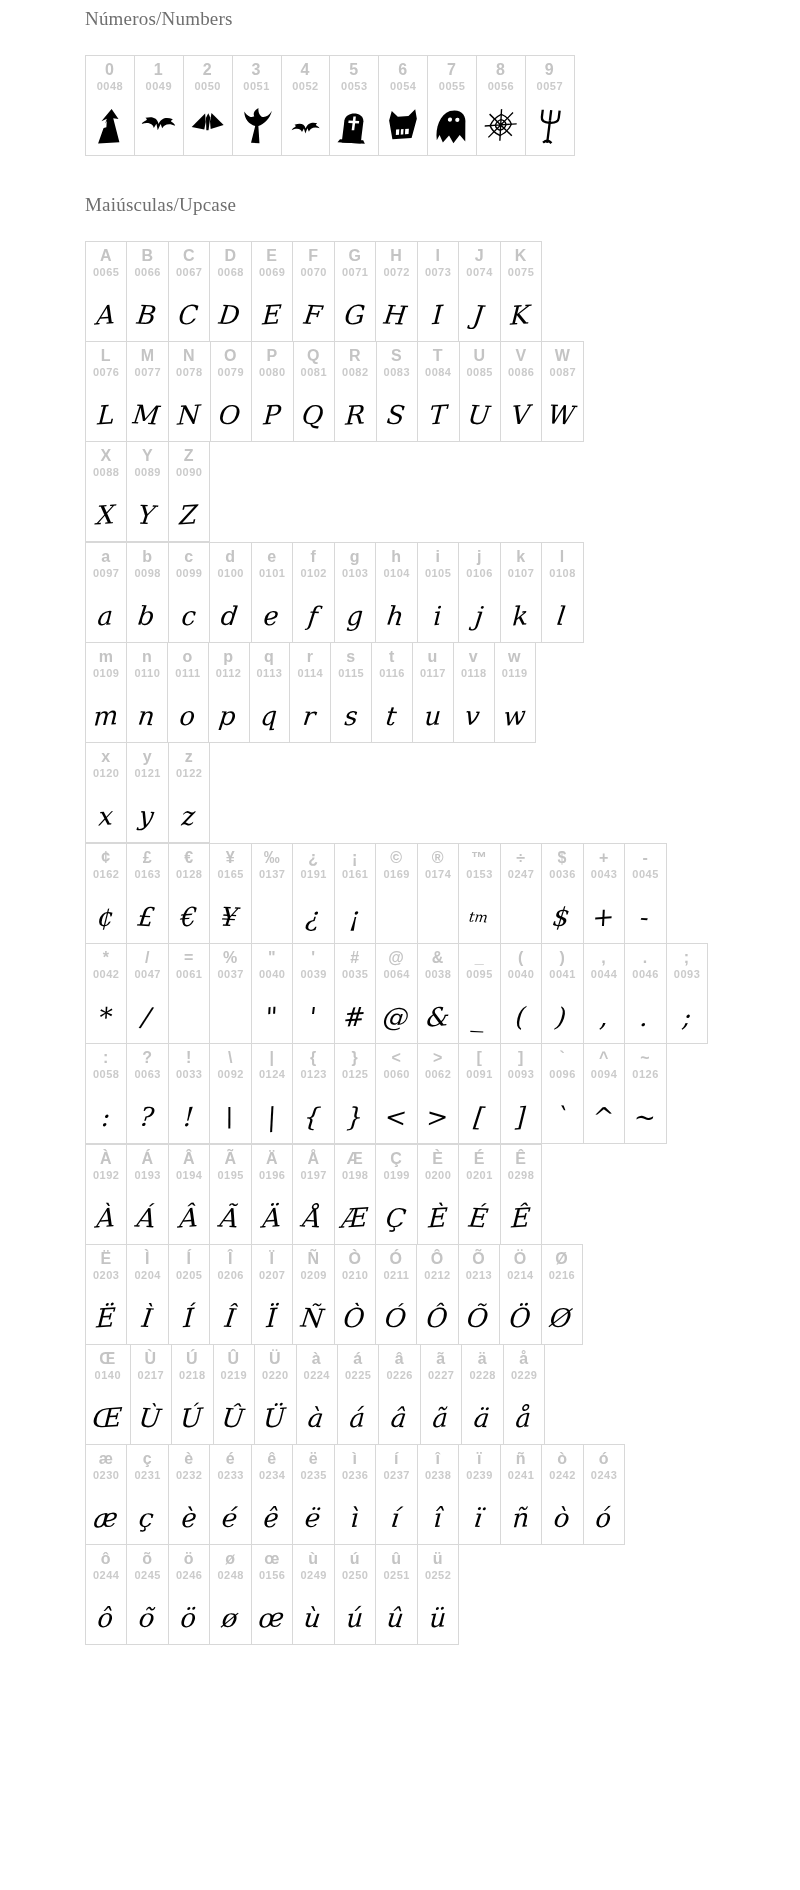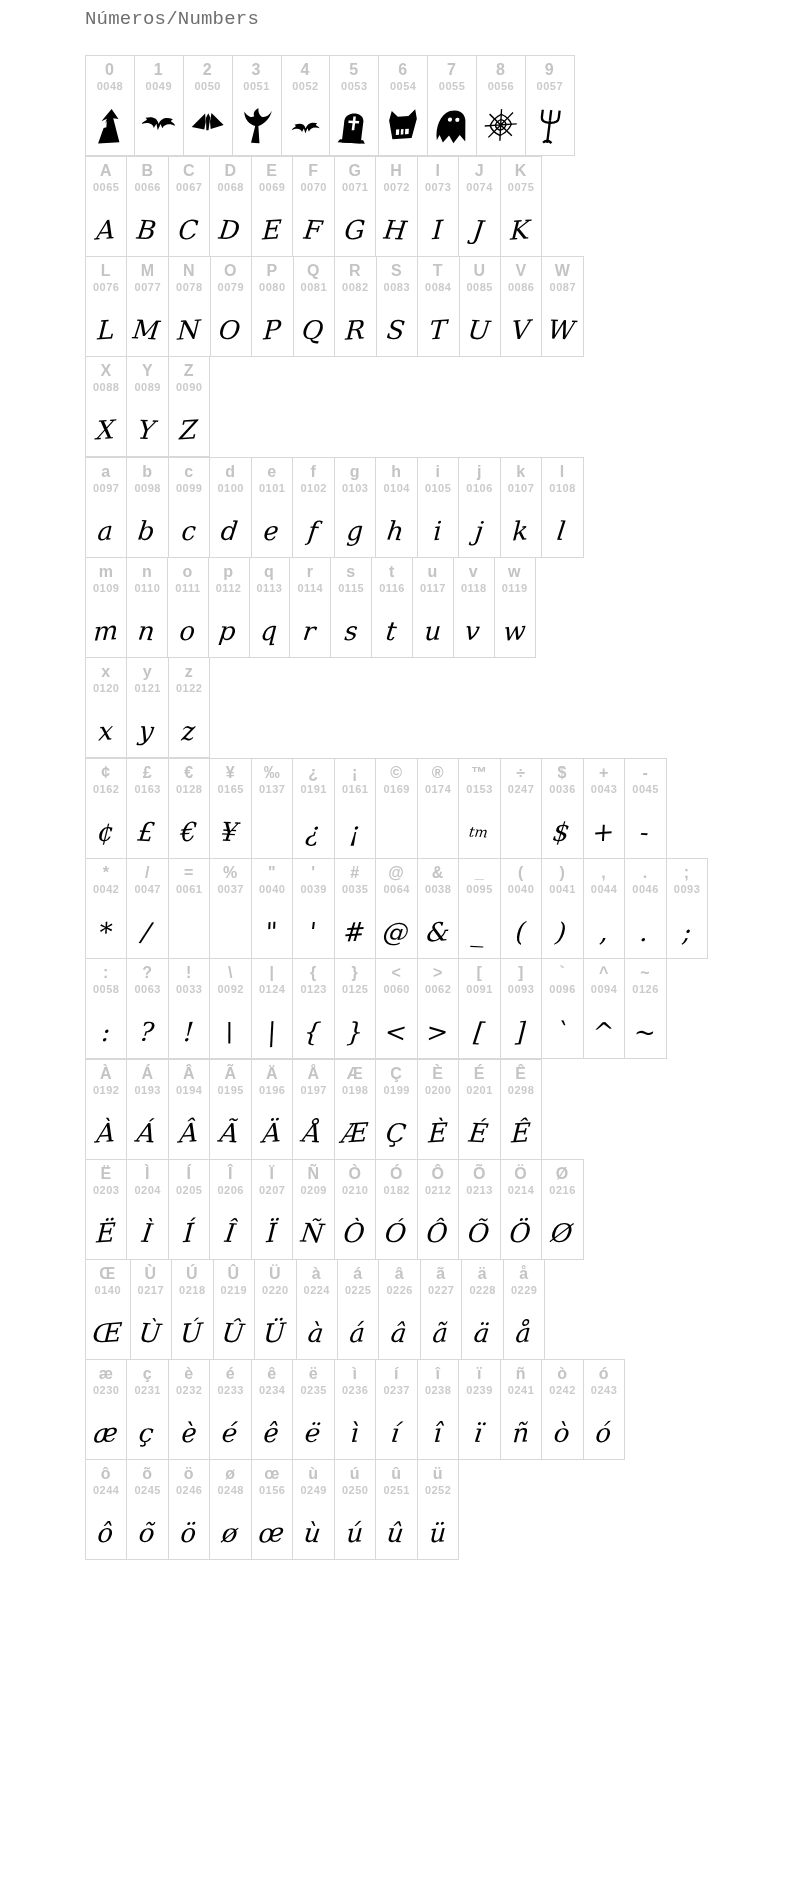--- a/index.html
+++ b/index.html
@@ -2,21 +2,21 @@
 <html><head>
 <meta charset="utf-8">
 <style>
   html,body{margin:0;padding:0;background:#fff;}
   body{width:800px;font-family:"Liberation Sans",sans-serif;}
   .page{padding:6px 30px 40px 85px;}
   .section{margin:0;}
   .section-title{
     font-size:19px;font-weight:400;color:#6f6f6f;
     margin:38px 0 25px 0;letter-spacing:.2px;
-    font-family:Liberation Mono, monospace;
+    font-family:Liberation Serif, serif;
   }
   .section:first-child .section-title{margin-top:2px;}
   .grid{display:block;}
   .row{display:flex;margin-top:-1px;}
   .grid .row:first-child{margin-top:0;}
   .cell{
     box-sizing:border-box;height:101px;min-width:40px;
     border:1px solid #d8d8d8;margin-left:-1px;background:#fff;
     display:flex;flex-direction:column;align-items:center;
     padding:5px 7px 7px 7px;
@@ -179,20 +179,21 @@
                     <path d="M12 33 Q16 29 20 33"></path>
                   </g>
                 </svg>
               </span>
             </div>
           </div>
         </div>
       </div>
   </div>
   <div class="section">
+    <h2 class="section-title">Maiúsculas/Upcase</h2>
     <div class="grid">
         <div class="row">
           <div class="cell">
             <span class="ch">A</span>
             <span class="code">0065</span>
             <div class="glyph">A</div>
           </div>
           <div class="cell">
             <span class="ch">B</span>
             <span class="code">0066</span>
@@ -780,21 +781,21 @@
             <span class="code">0209</span>
             <div class="glyph">Ñ</div>
           </div>
           <div class="cell">
             <span class="ch">Ò</span>
             <span class="code">0210</span>
             <div class="glyph">Ò</div>
           </div>
           <div class="cell">
             <span class="ch">Ó</span>
-            <span class="code">0182</span>
+            <span class="code">0211</span>
             <div class="glyph">Ó</div>
           </div>
           <div class="cell">
             <span class="ch">Ô</span>
             <span class="code">0212</span>
             <div class="glyph">Ô</div>
           </div>
           <div class="cell">
             <span class="ch">Õ</span>
             <span class="code">0213</span>

